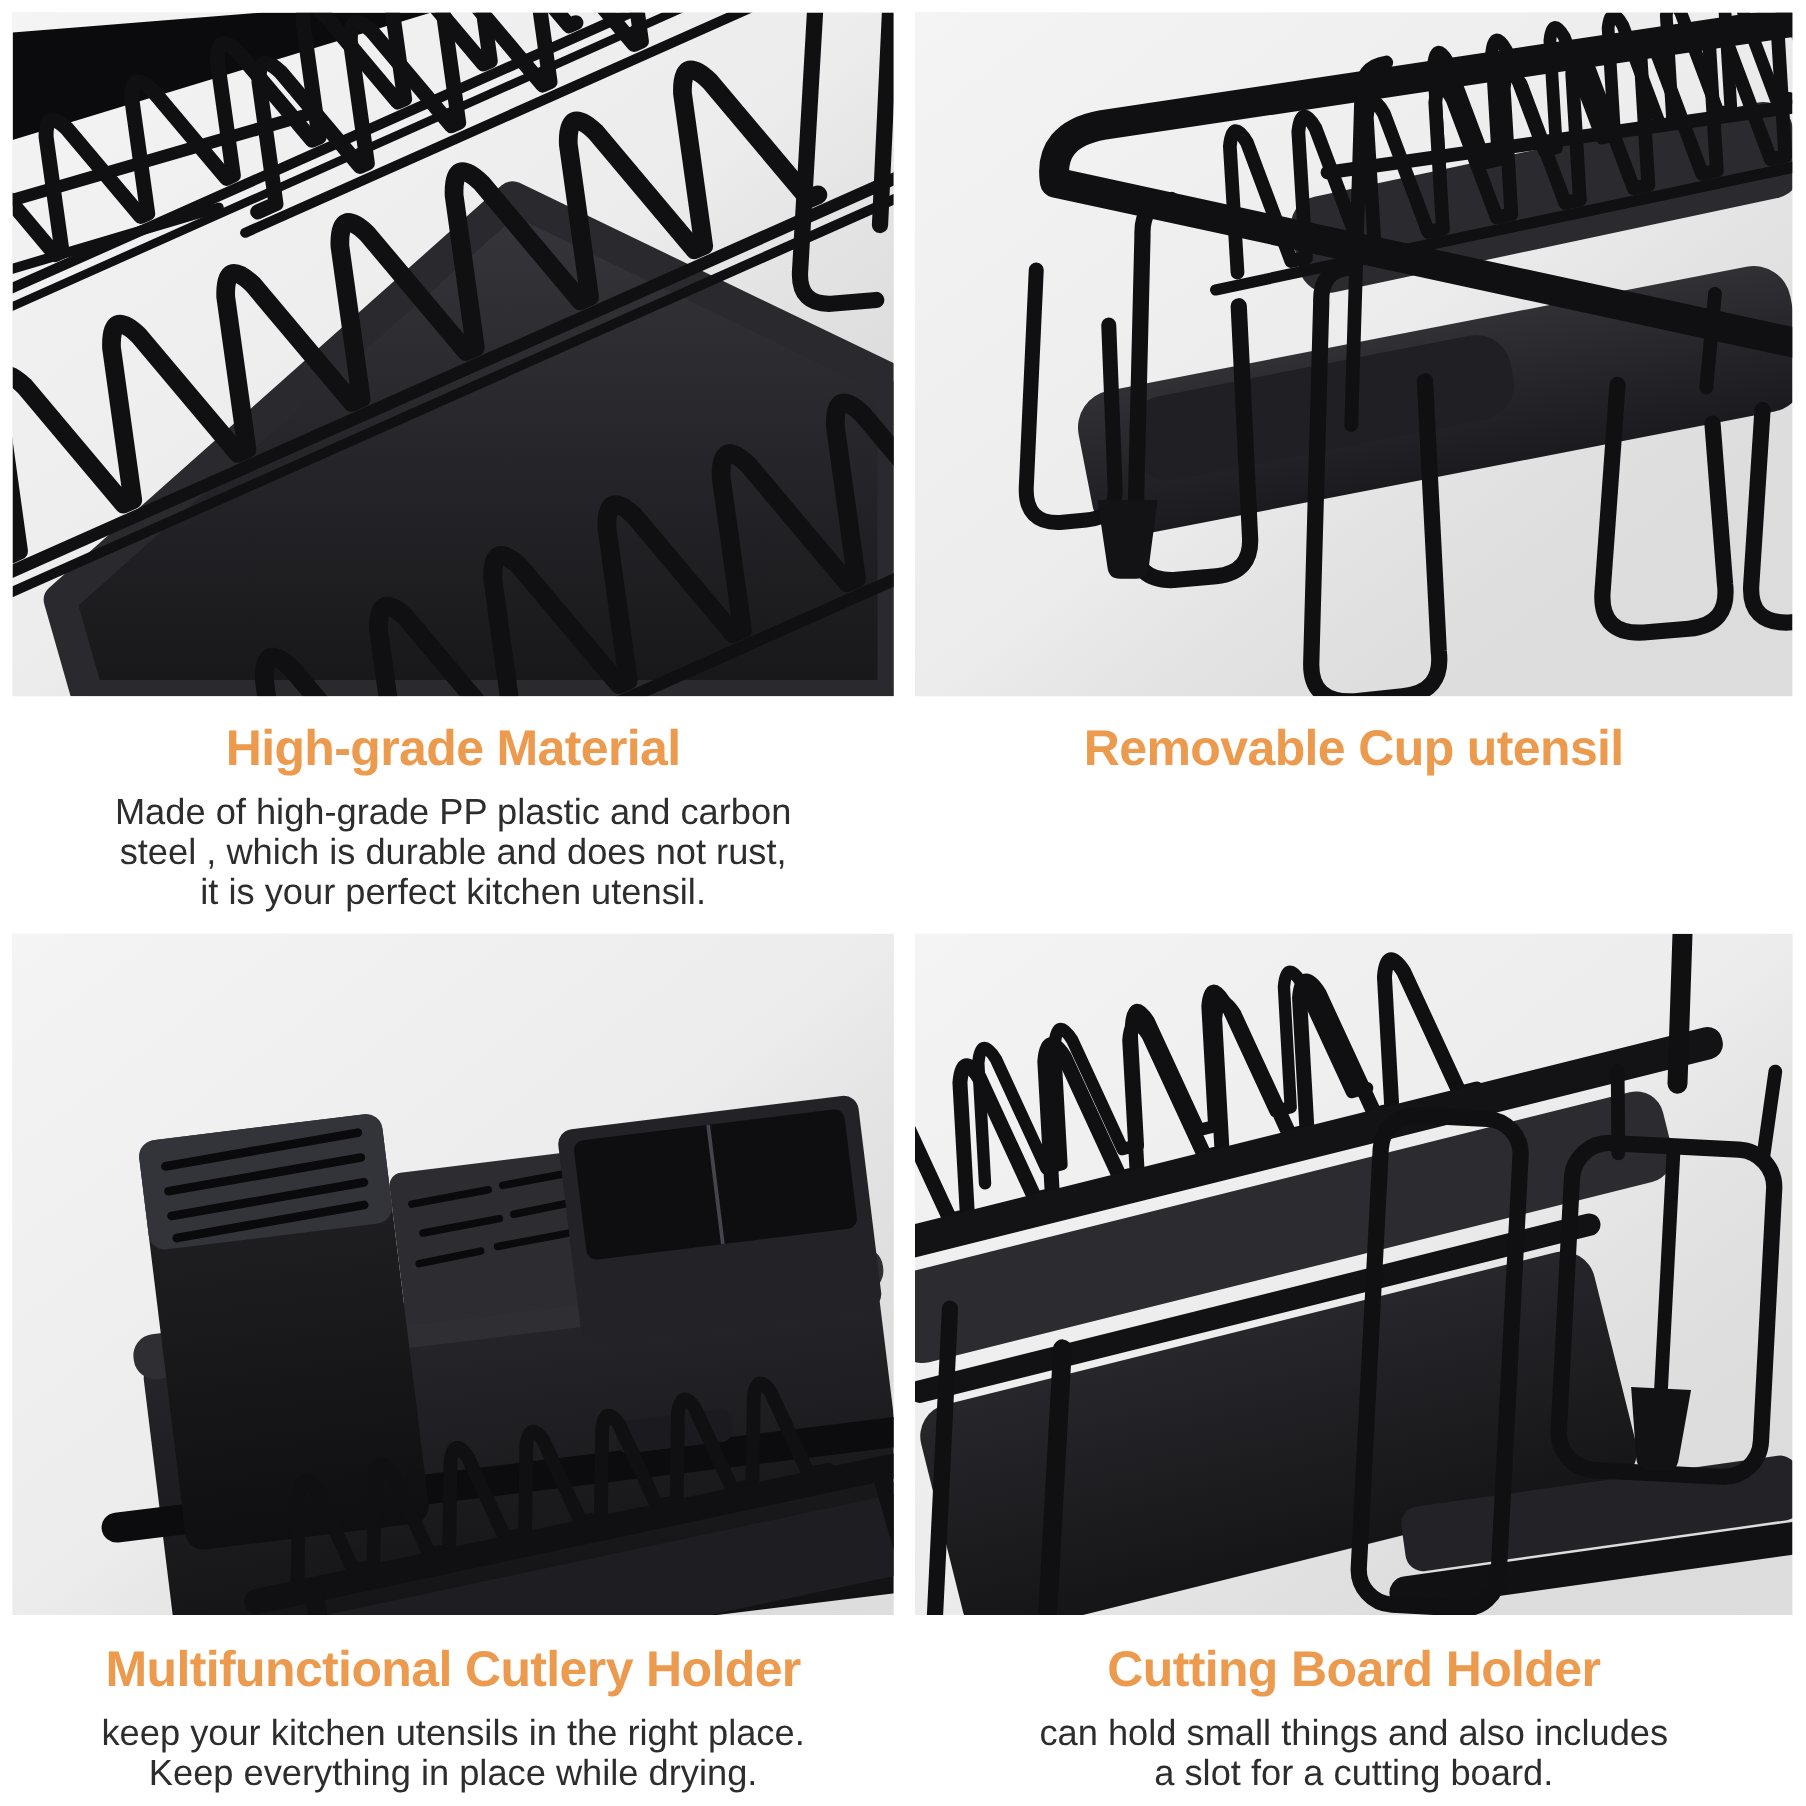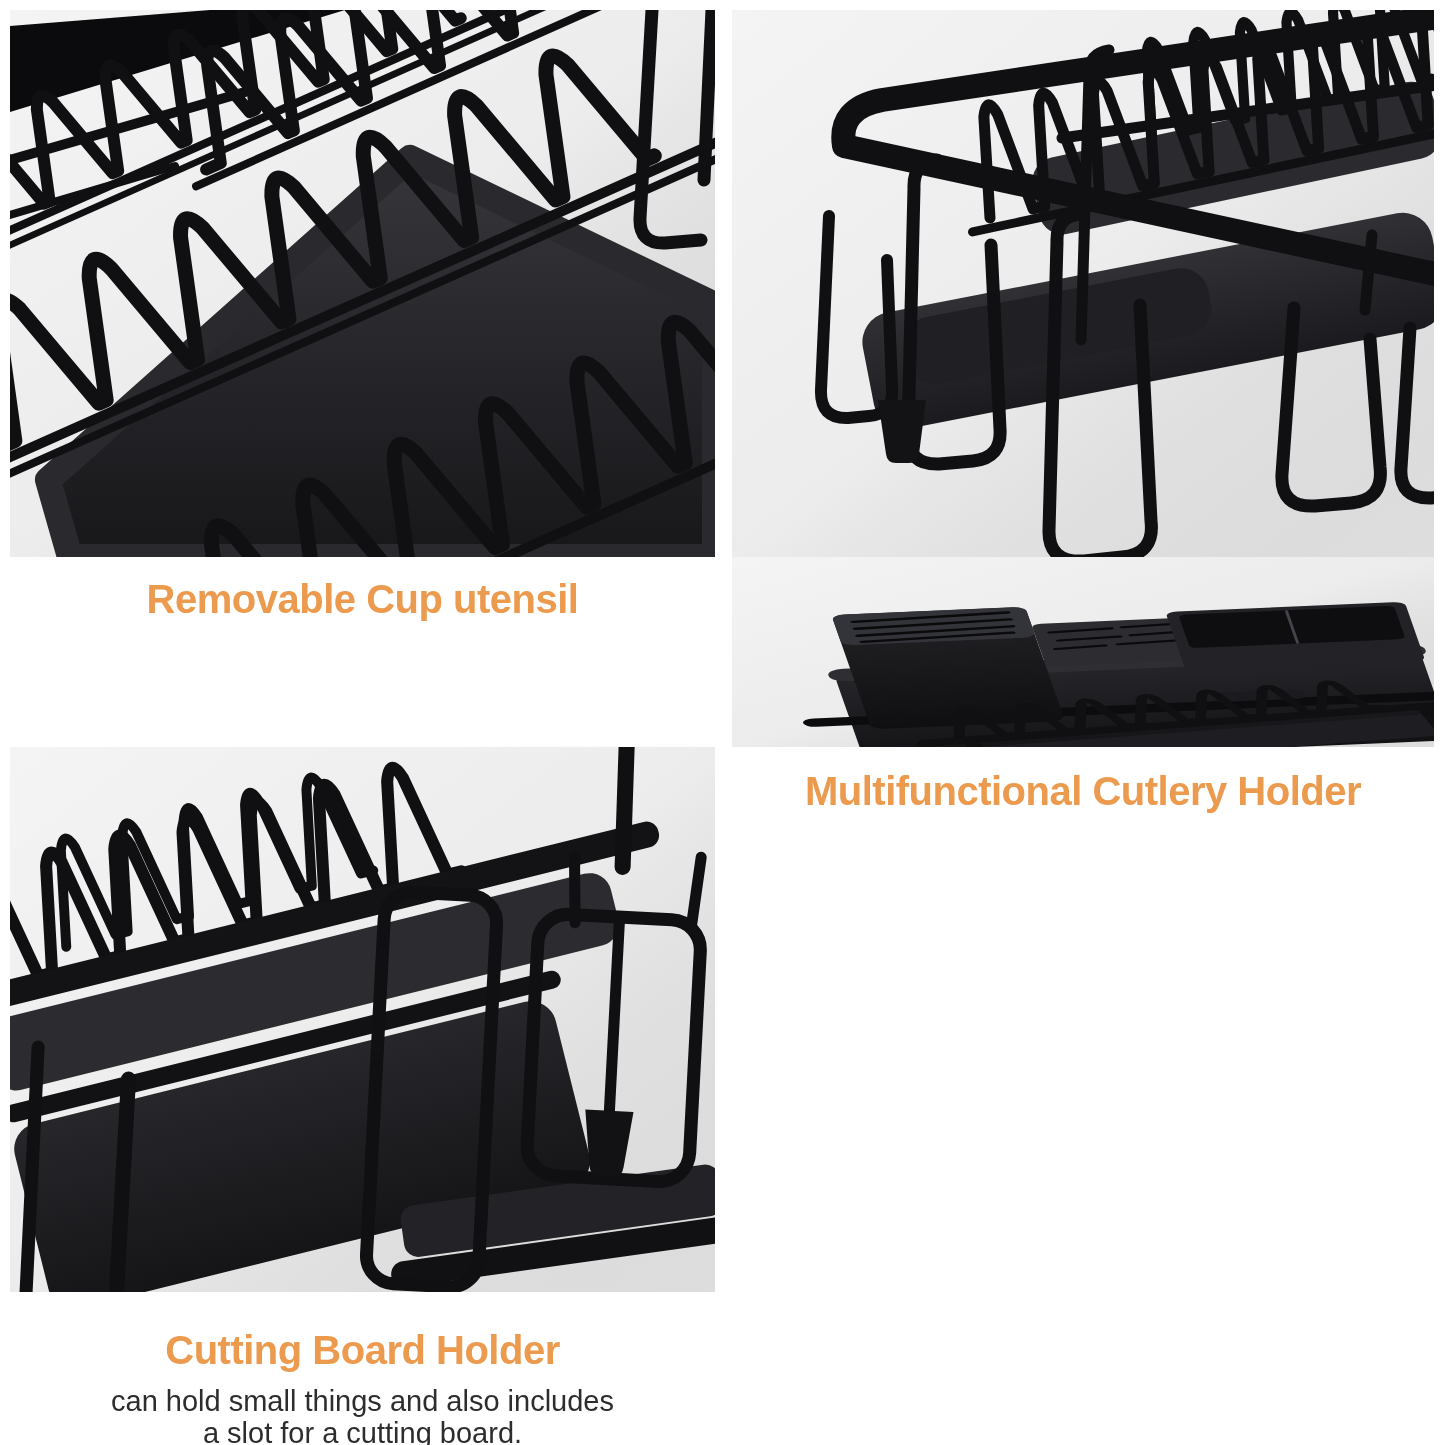--- a/index.html
+++ b/index.html
@@ -113,20 +113,26 @@
       <path class="wire" stroke-width="12" d="M 97 206 L 89 380 q -1 29 27 28 l 21 -2 q 25 -2 23 -28 l -5 -128"></path>
       <path class="wire" stroke-width="13" d="M 205 150 q -24 2 -23 28 l -6 246 q -1 31 31 30 l 34 -3 q 29 -3 27 -32 l -9 -184"></path>
       <path class="wire" stroke-width="13" d="M 348 204 q -24 2 -23 28 l -8 288 q -1 33 35 31 l 38 -4 q 33 -3 29 -36 l -11 -216"></path>
       <path d="M 146 390 h 48 l -7 54 q -1 9 -10 9 h -13 q -9 0 -10 -9 z" fill="#131316"></path>
       <path class="wire" stroke-width="13" d="M 562 298 l -12 166 q -2 34 33 32 l 36 -3 q 33 -3 29 -36 l -10 -128"></path>
       <path class="wire" stroke-width="13" d="M 678 318 l -9 140 q -2 31 30 30 l 13 -1"></path>
       <path class="wire" stroke-width="11" d="M 640 225 L 633 300"></path>
     </svg>
   </div>
 
+  <div class="caption">
+    <h2 class="cap-title">High-grade Material</h2>
+    <p class="cap-body">Made of high-grade PP plastic and carbon
+steel , which is durable and does not rust,
+it is your perfect kitchen utensil.</p>
+  </div>
   <div class="caption">
     <h2 class="cap-title">Removable Cup utensil</h2>
   </div>
 
   <div class="photo">
     <svg viewBox="0 0 705 545" preserveAspectRatio="none">
       <defs>
         <linearGradient id="sh3" x1="0" y1="0" x2="1" y2="1">
           <stop offset="0" stop-color="#ffffff" stop-opacity="0.5"></stop>
           <stop offset="0.5" stop-color="#ffffff" stop-opacity="0.15"></stop>
@@ -216,20 +222,22 @@
         <rect x="366" y="148" width="112" height="392" rx="28" class="wire" stroke-width="13"></rect>
         <rect x="520" y="162" width="162" height="262" rx="30" class="wire" stroke-width="13"></rect>
         <path class="wire" stroke-width="11" d="M 600 168 L 600 362"></path>
         <path d="M 576 356 h 48 l -7 56 q -1 10 -11 10 h -12 q -10 0 -11 -10 z" fill="#121215"></path>
       </g>
     </svg>
   </div>
 
   <div class="caption" style="padding-top:22px">
     <h2 class="cap-title">Multifunctional Cutlery Holder</h2>
-  </div>
-  <div class="caption" style="padding-top:36px">
+    <p class="cap-body">keep your kitchen utensils in the right place.
+Keep everything in place while drying.</p>
+  </div>
+  <div class="caption" style="padding-top:22px">
     <h2 class="cap-title">Cutting Board Holder</h2>
     <p class="cap-body">can hold small things and also includes
 a slot for a cutting board.</p>
   </div>
 
 </div>
 
 </body></html>

